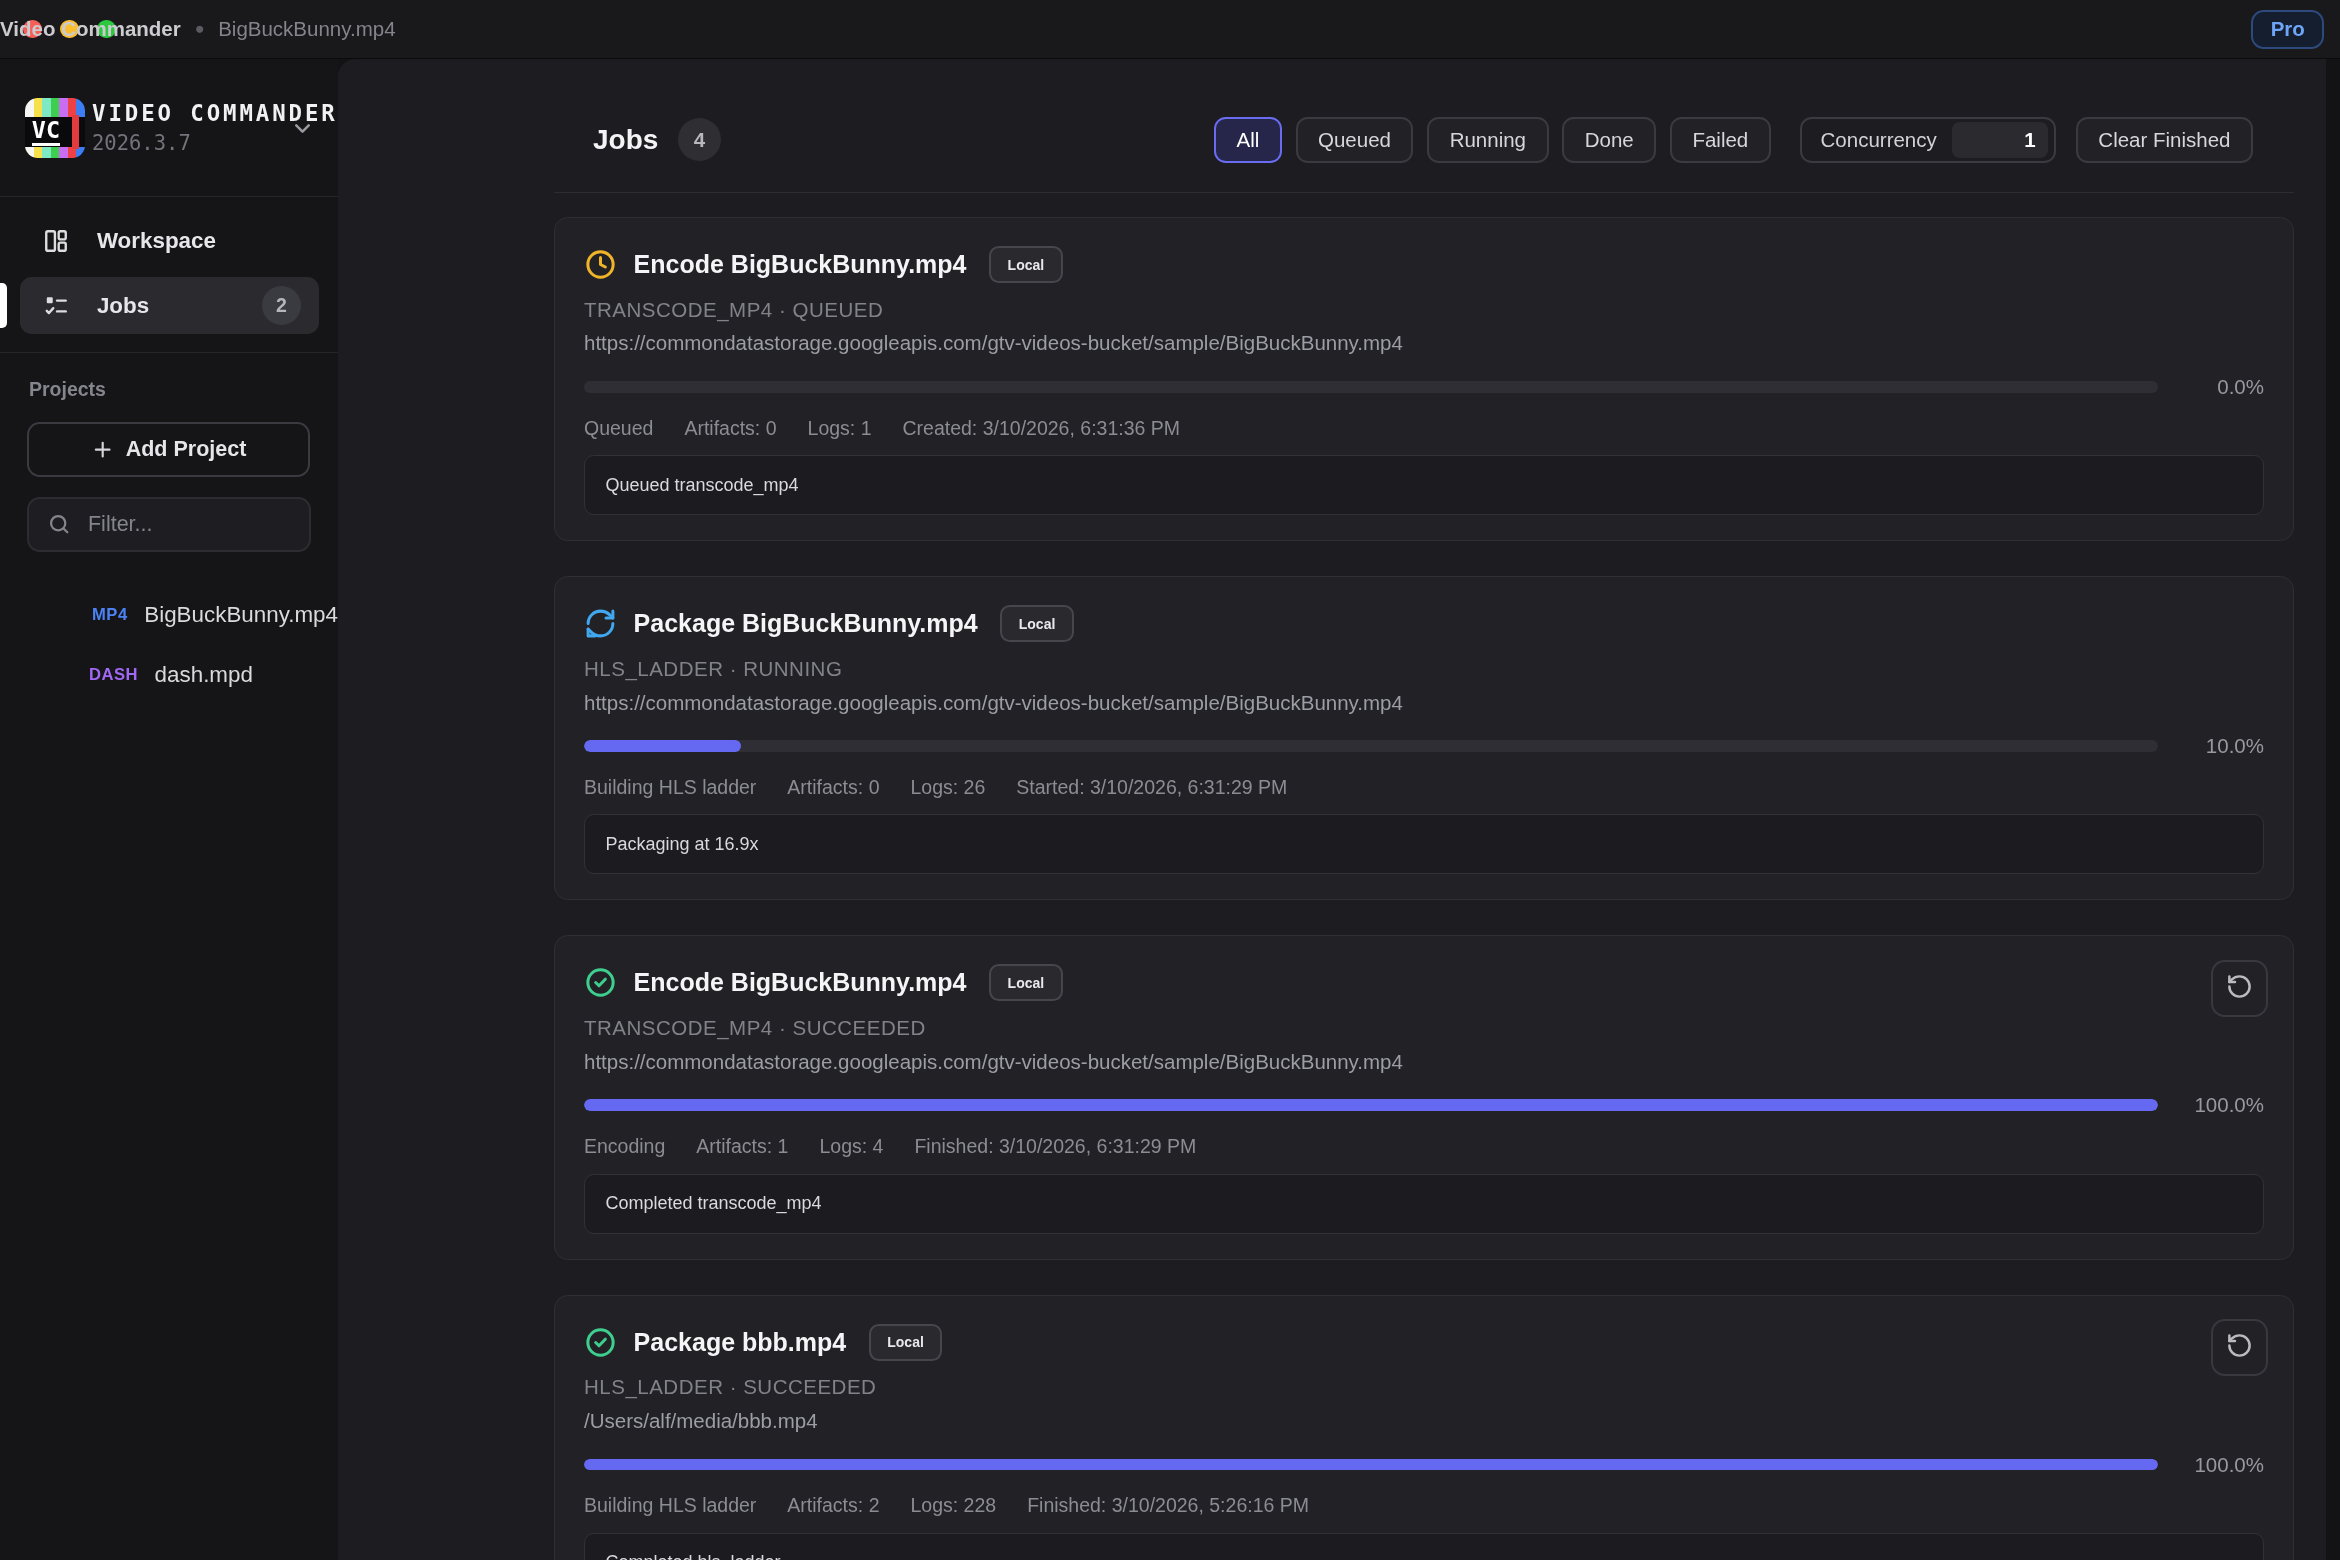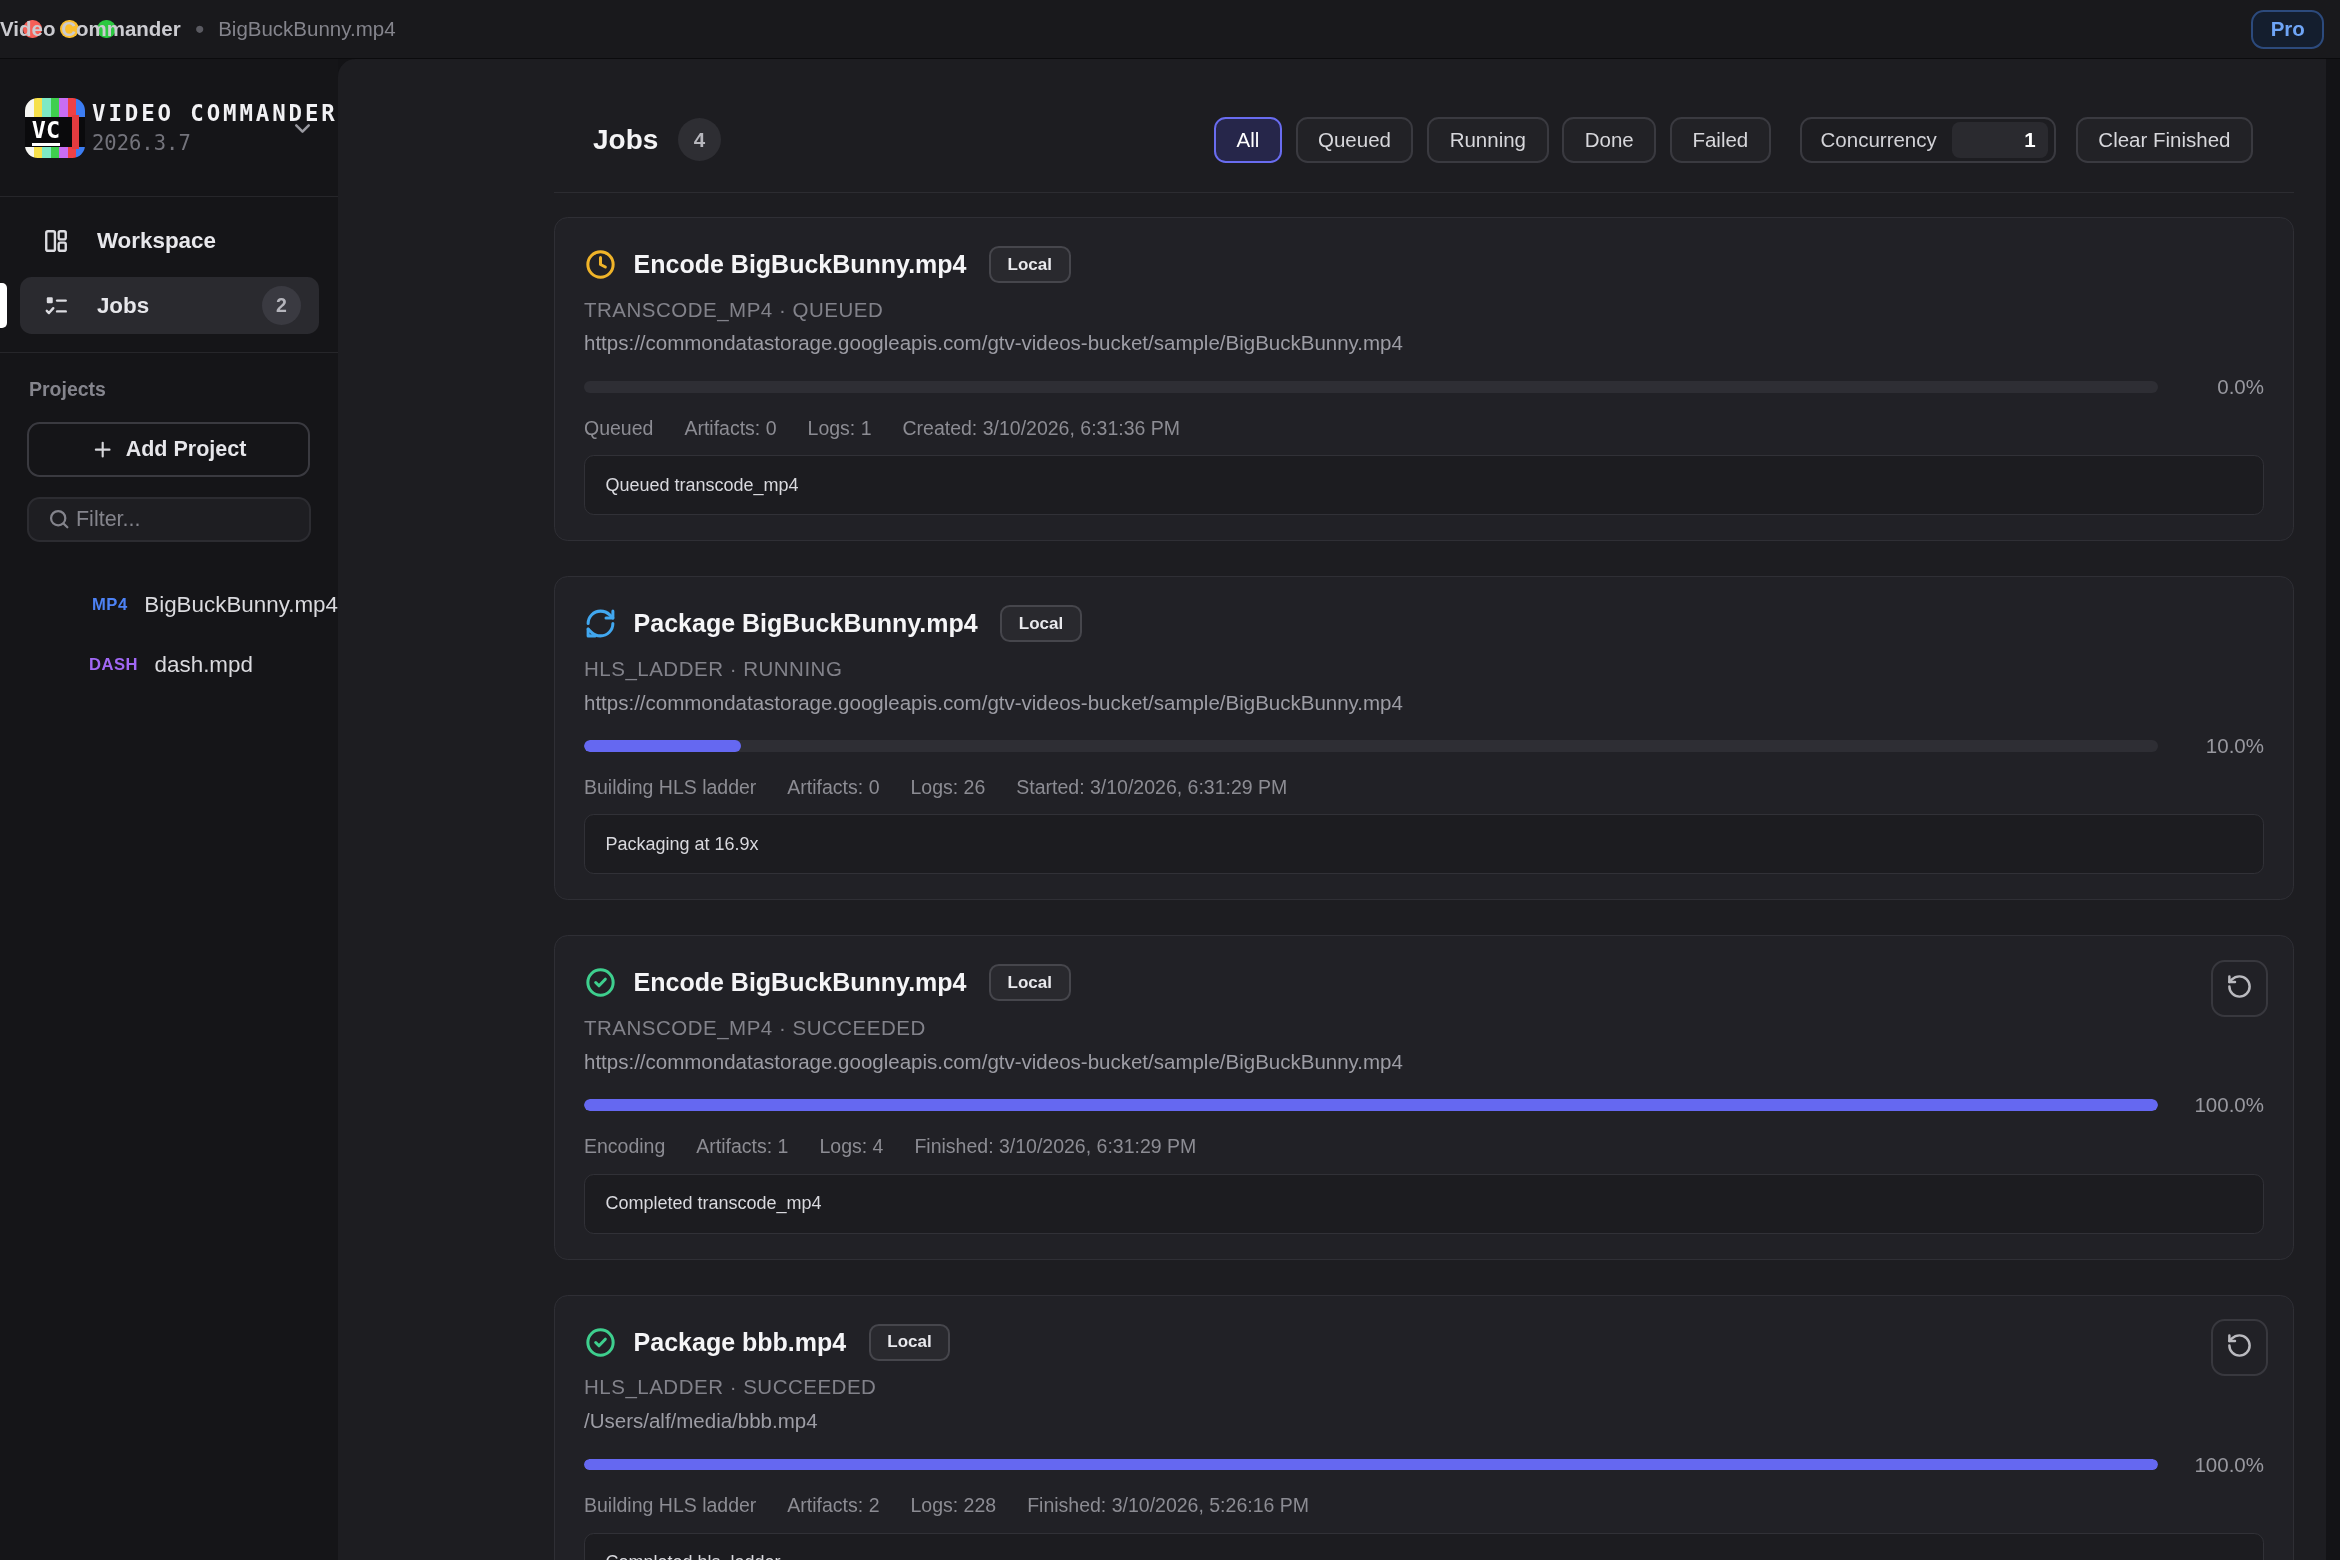--- a/index.html
+++ b/index.html
@@ -45,22 +45,22 @@
   .nav-item.active::before { content:""; position:absolute; left:-19.5px; top:5.9px; width:6.8px; height:45px;
                              background:#ffffff; border-radius:0 4.9px 4.9px 0; }
   .nav-badge { margin-left:auto; min-width:39px; height:39px; border-radius:50%; background:#3a3a41;
                color:#b5b5bc; font-size:19.5px; font-weight:700; display:flex; align-items:center; justify-content:center; }
 
   .projects-label { margin:25px 0 0 29px; font-size:19.5px; font-weight:600; color:#85858d; }
   .add-project { margin:21.5px 27px 0; height:55px; border:2px solid #3a3a40; border-radius:12.7px;
                  background:transparent; display:flex; align-items:center; justify-content:center; gap:11.7px;
                  color:#e6e6ea; font-size:21.5px; font-weight:600; width:calc(100% - 55px); cursor:pointer; }
   .add-project .pico { display:flex; color:#d6d6da; }
-  .filter-box { margin:19.5px 27px 0; height:45px; background:#1e1e22; border:2px solid #2c2c31; border-radius:12.7px;
-                display:flex; align-items:center; gap:5px; padding:0 17.6px;justify-content:space-between; }
+  .filter-box { margin:19.5px 27px 0; height:55px; background:#1e1e22; border:2px solid #2c2c31; border-radius:12.7px;
+                display:flex; align-items:center; gap:17px; padding:0 17.6px;justify-content:space-between; }
   .filter-box .sico { color:#84848c; display:flex; }
   .filter-box input { background:transparent; border:none; outline:none; color:#cfcfd4; font-size:21.5px; width:100%;
                       font-family:"Liberation Sans", sans-serif; }
   .filter-box input::placeholder { color:#84848c; }
 
   .tree { margin-top:33px; }
   .tree-project { display:flex; align-items:center; gap:14.6px; padding-left:41px; height:49px;
                   color:#ececf0; font-size:22.4px; font-weight:600; cursor:default; }
   .tree-project .tchev { color:#b4b4bb; display:flex; }
   .tree-project .clap { color:#d8d8dd; display:flex; }
@@ -89,21 +89,21 @@
   .header-divider { position:absolute; left:216px; right:32px; top:133px; height:1px; background:#2c2c31; }
 
   .cards { position:absolute; left:216px; right:32px; top:158px; display:flex; flex-direction:column; gap:35px; }
   .card { background:#212126; border:1px solid #2f2f35; border-radius:13.7px; padding:25px 29px; position:relative; }
   .job-head { display:flex; align-items:center; gap:16.6px; height:43px; }
   .job-icon { display:flex; flex:none; }
   .job-icon.clock { color:#f0b429; } .job-icon.refresh { color:#41a7ef; } .job-icon.check { color:#3ecf8e; }
   .job-title { font-size:25px; font-weight:700; color:#f5f5f7; }
   .local-badge { margin-left:5.9px; height:37px; padding:0 16.6px; display:flex; align-items:center;
                  background:#29292e; border:2px solid #46464c; border-radius:9.8px;
-                 font-size:17px; font-weight:600; color:#e9e9ed; }
+                 font-size:14px; font-weight:600; color:#e9e9ed; }
   .job-sub { margin-top:11.7px; font-size:20.5px; color:#82828a; letter-spacing:0.5px; }
   .job-src { margin-top:9.8px; font-size:20.5px; color:#9d9da5; }
   .job-progress { margin-top:19.5px; display:flex; align-items:center; gap:17.6px; }
   .track { flex:1; height:11.7px; border-radius:5.9px; background:#2e2e34; overflow:hidden; }
   .fill { height:100%; border-radius:5.9px; background:#6568f1; }
   .pct { width:88px; text-align:right; font-size:20.5px; color:#98989f; }
   .job-meta { margin-top:17.6px; display:flex; gap:31px; font-size:19.5px; color:#8c8c93; }
   .job-log { margin-top:15.6px; height:60px; border:1px solid #313137; background:#1c1c20; border-radius:9.8px;
              display:flex; align-items:center; padding:0 20.5px; font-size:18px; color:#d9d9de; }
   .retry-btn { position:absolute; top:23.4px; right:25px; width:57px; height:57px; border:2px solid #38383e;

